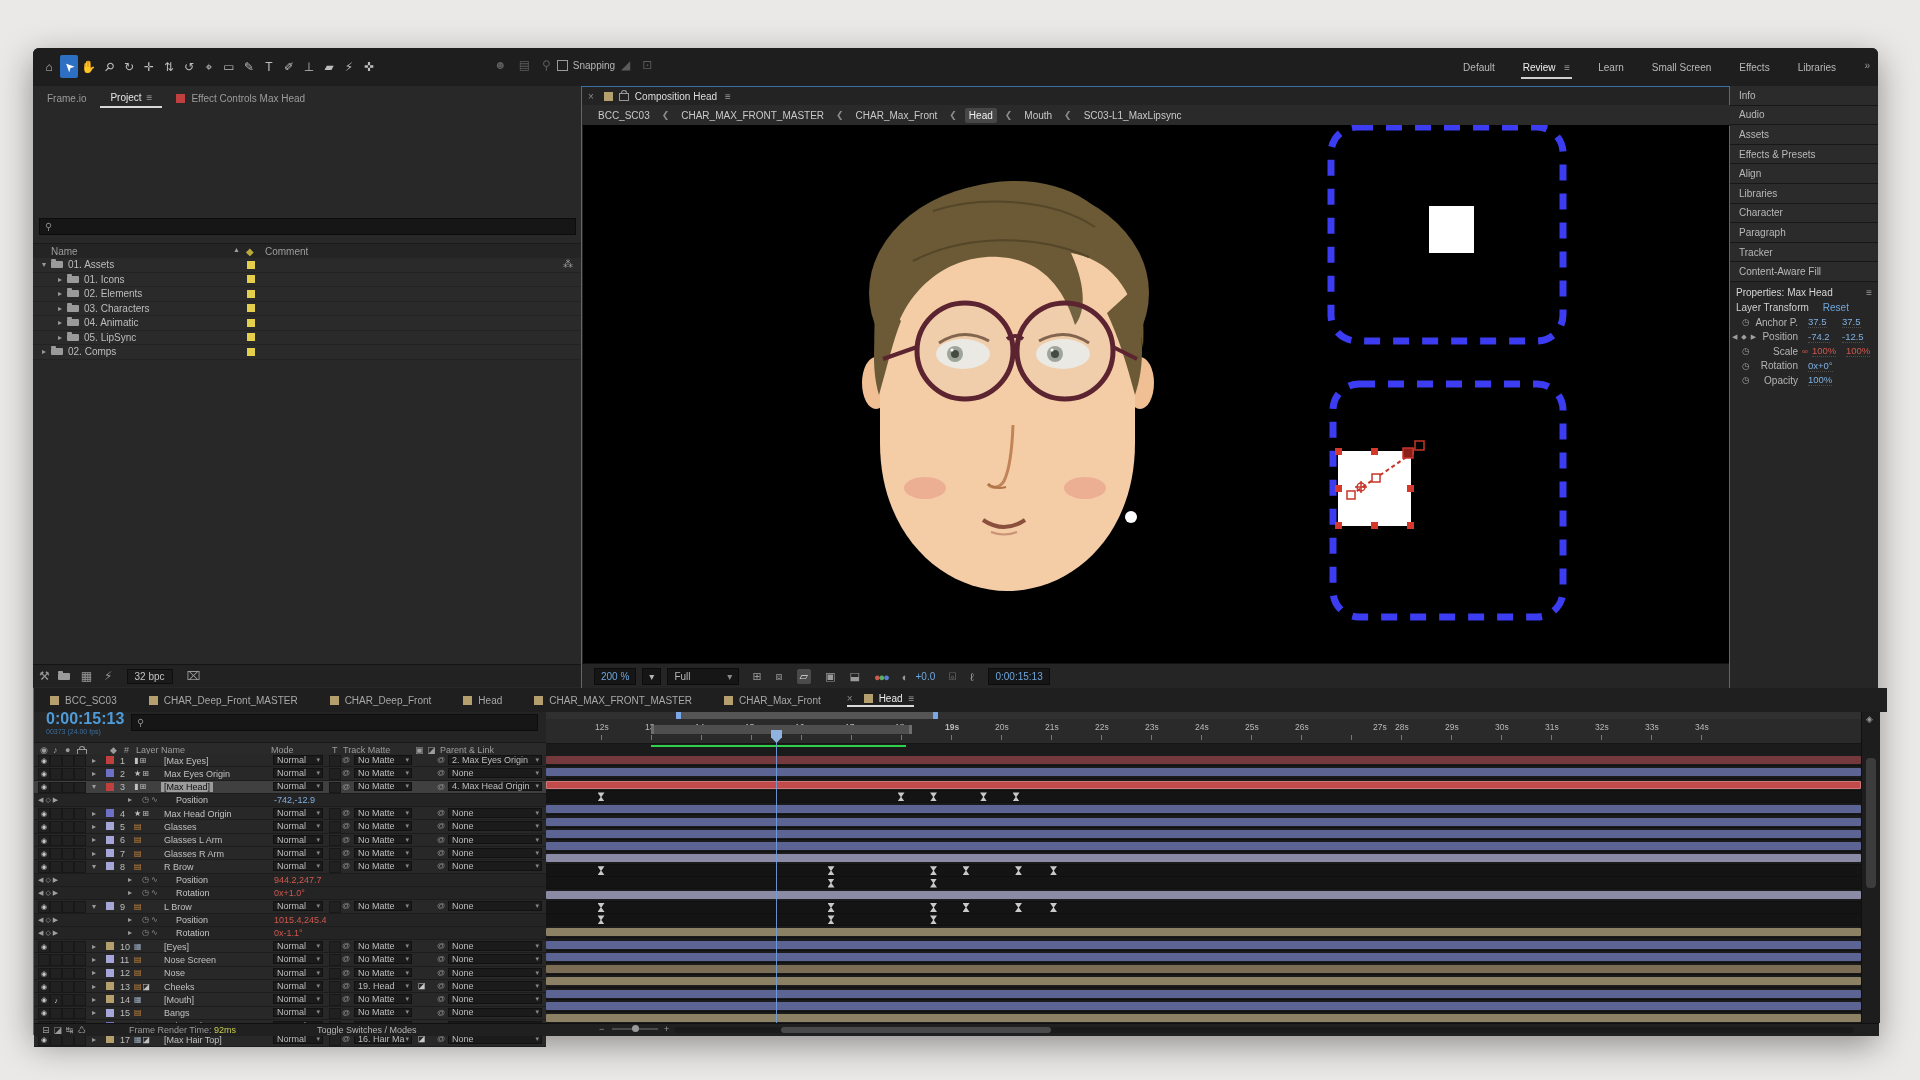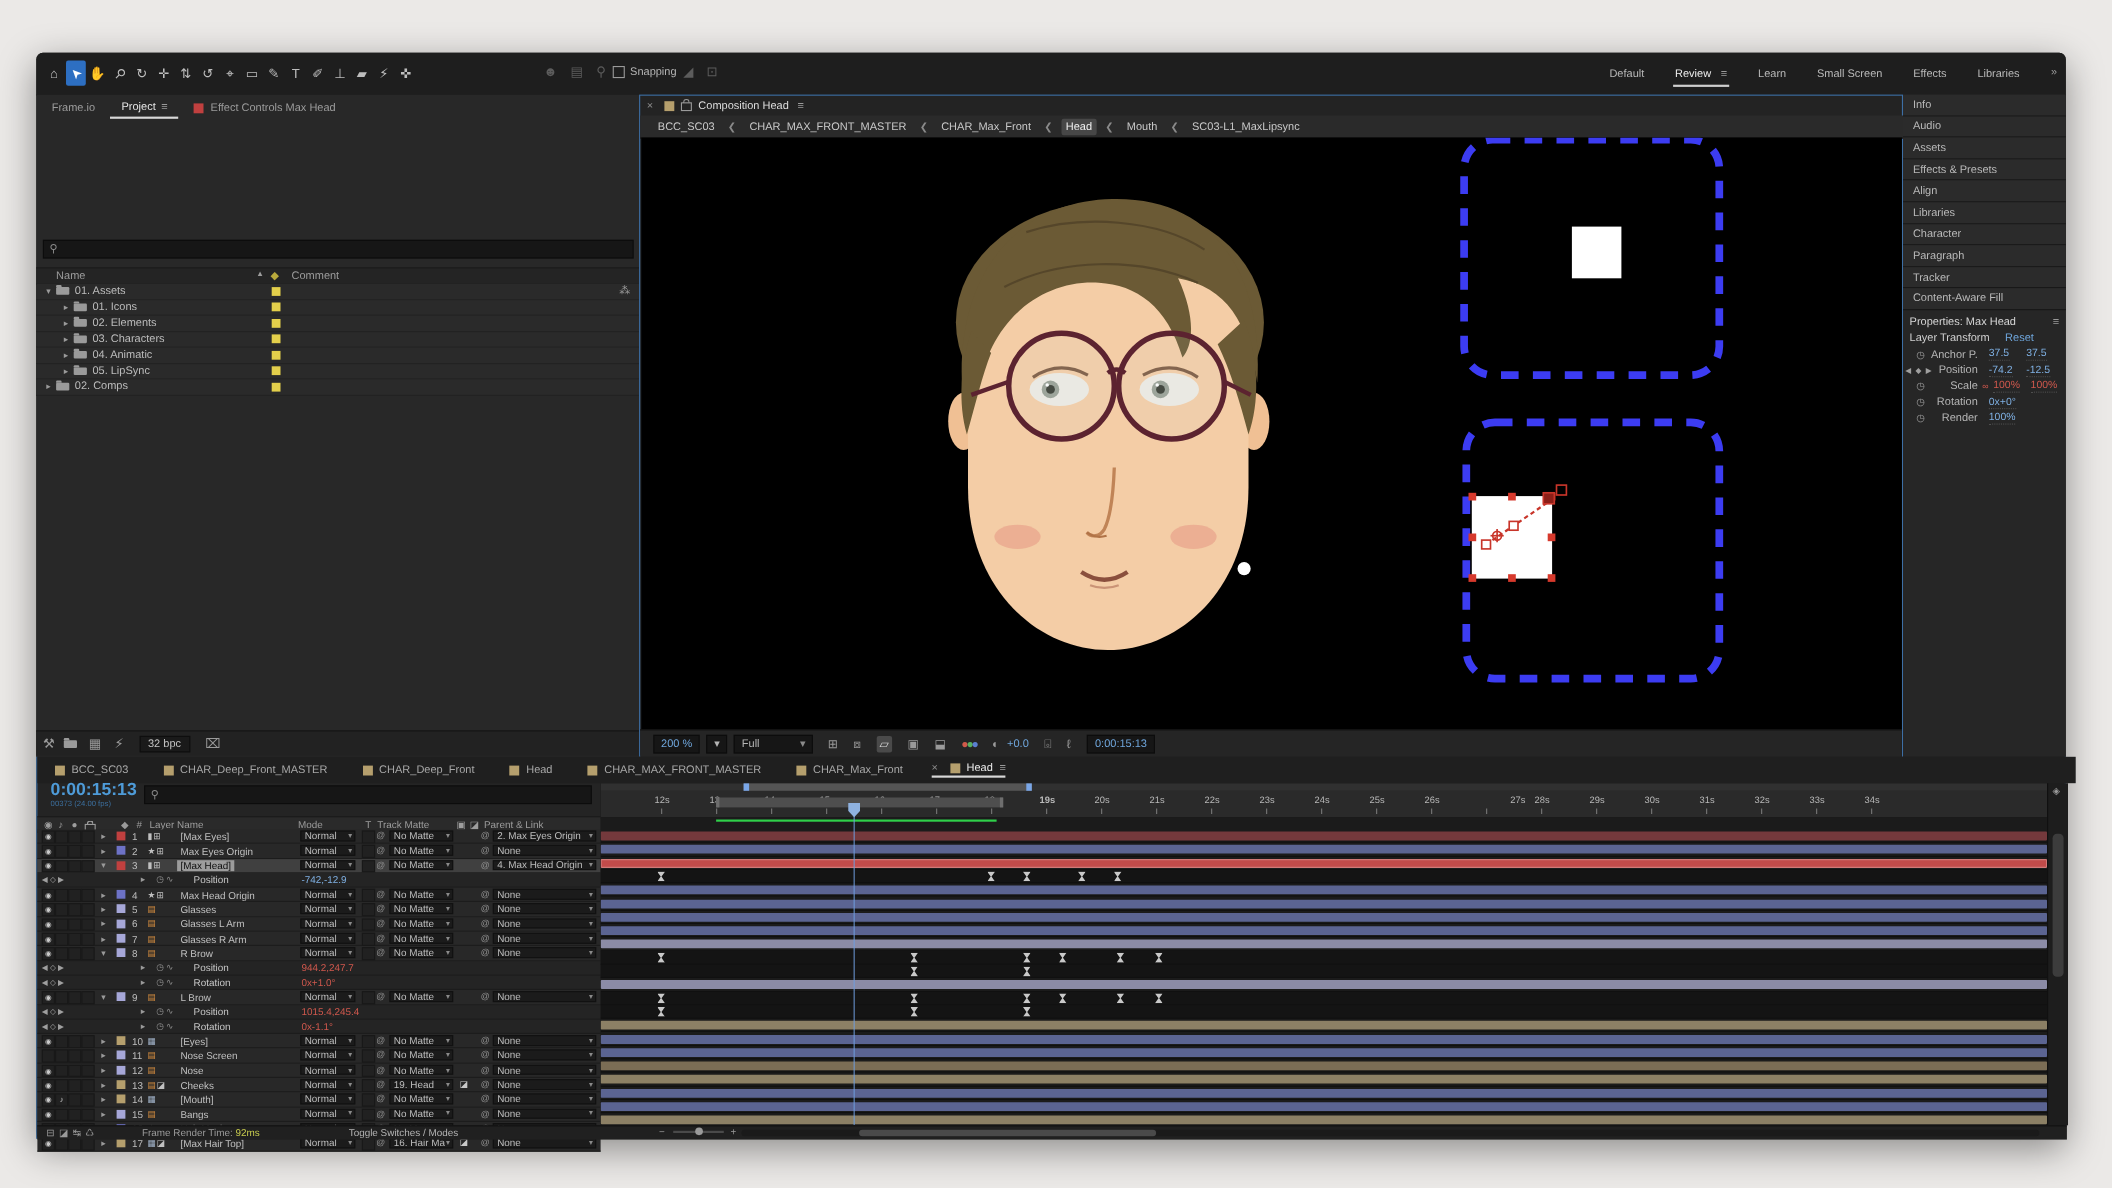--- a/index.html
+++ b/index.html
@@ -435,21 +435,21 @@
               <span class="pv" style="left:82px;color:#d0584d">100%</span>
               <span class="pv" style="left:116px;color:#d0584d">100%</span>
             </div>
             <div class="prow">
               <span class="stopw" style="position:absolute;left:12px">◷</span>
               <span class="plabel" style="right:78px;left:auto;position:absolute;text-align:right;width:64px;left:4px">Rotation</span>
               <span class="pv" style="left:78px;color:#7fb0e3">0x+0°</span>
             </div>
             <div class="prow">
               <span class="stopw" style="position:absolute;left:12px">◷</span>
-              <span class="plabel" style="right:78px;left:auto;position:absolute;text-align:right;width:64px;left:4px">Render</span>
+              <span class="plabel" style="right:78px;left:auto;position:absolute;text-align:right;width:64px;left:4px">Opacity</span>
               <span class="pv" style="left:78px;color:#7fb0e3">100%</span>
             </div>
           </div>
     </div>
   </div>
 
   <div id="tl">
     <div id="tltabs">
           <div class="tltab"><span class="tansq"></span>BCC_SC03</div>
           <div class="tltab"><span class="tansq"></span>CHAR_Deep_Front_MASTER</div>

